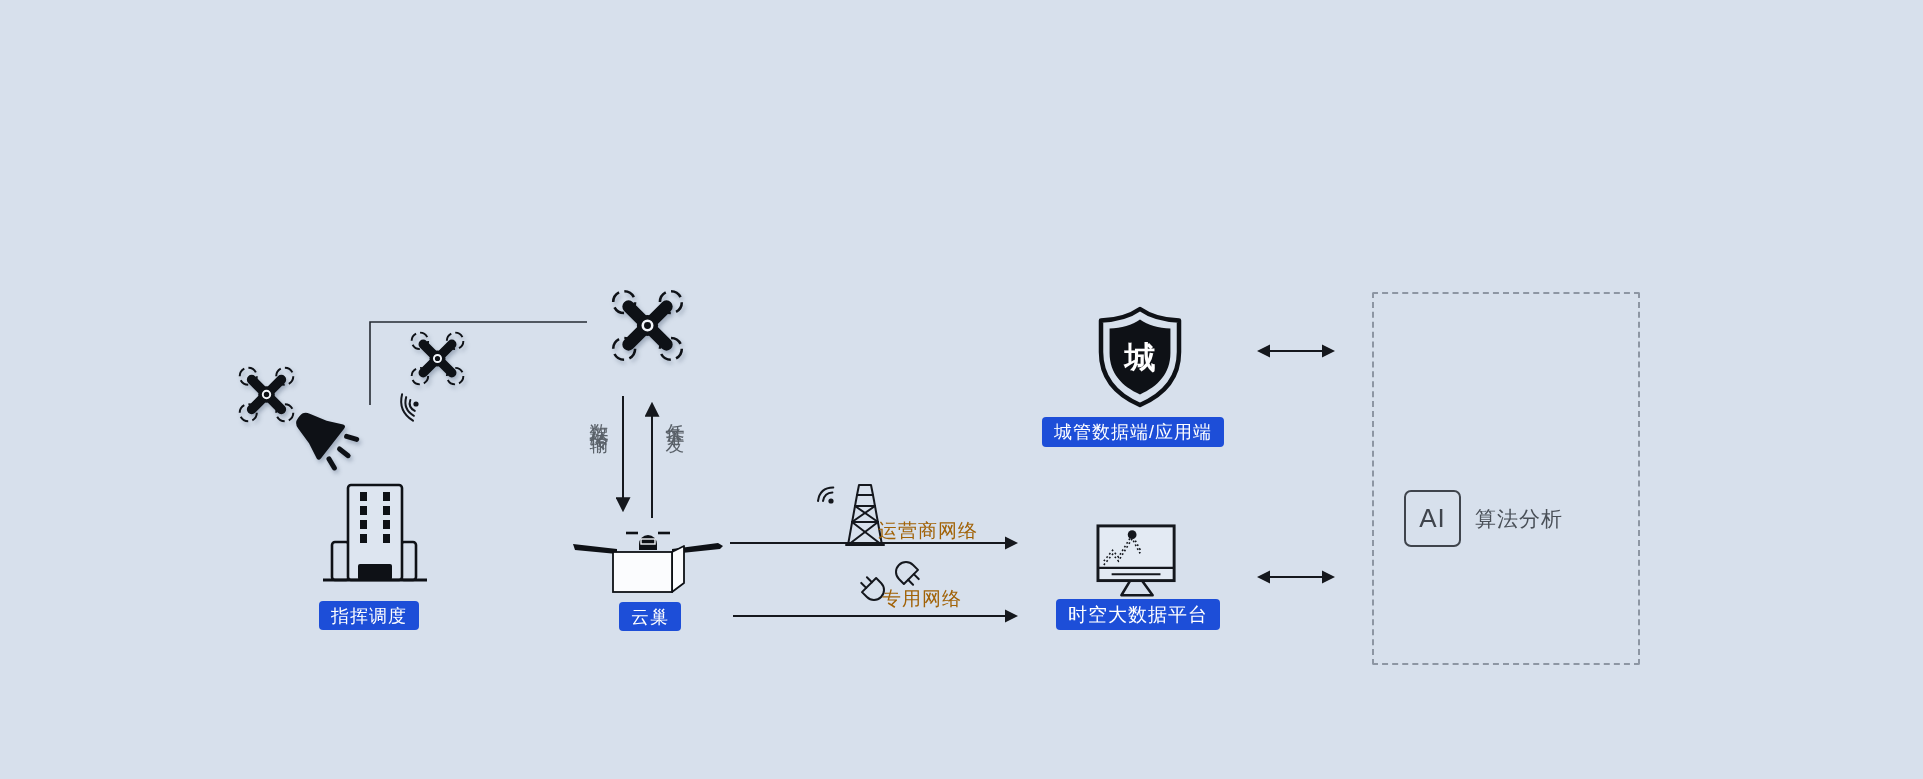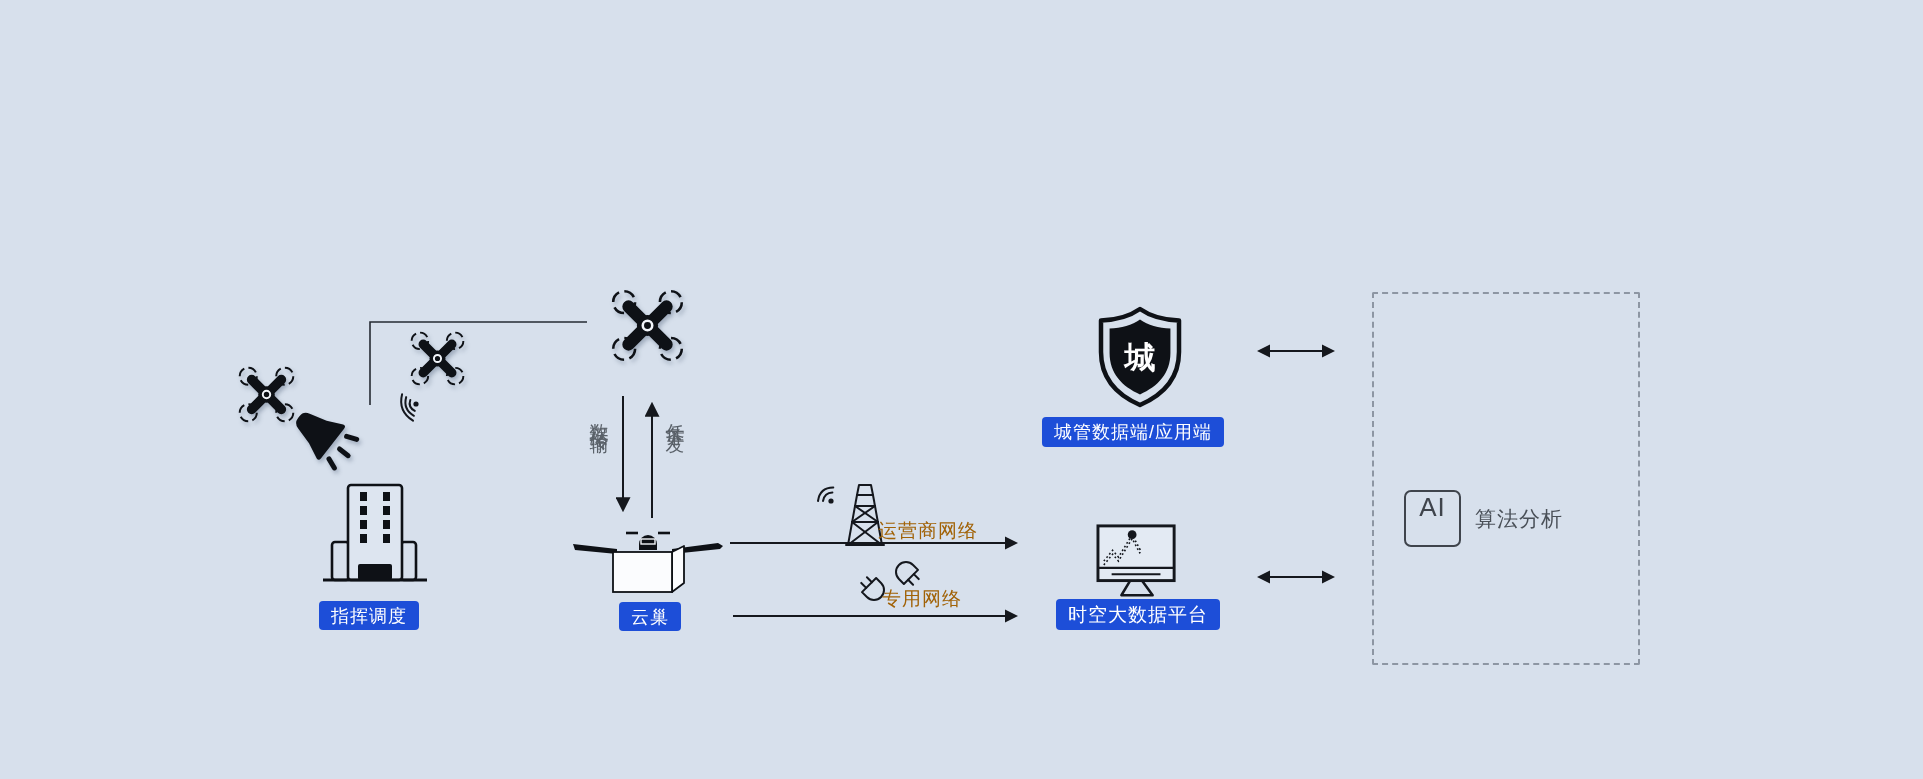--- a/index.html
+++ b/index.html
@@ -21,21 +21,21 @@
     color:#5a6169;font-size:19px;letter-spacing:4px;white-space:nowrap;
   }
   .netlabel{position:absolute;color:#a16207;font-size:19px;letter-spacing:1px;white-space:nowrap;}
   .panel{
     position:absolute;left:1372px;top:292px;width:268px;height:373px;
     border:2px dashed #8d96a3;box-sizing:border-box;border-radius:2px;
   }
   .panel-item{position:absolute;left:30px;width:230px;height:57px;display:flex;align-items:center;}
   .icon-box{
     width:57px;height:57px;border:2px solid #3f444c;border-radius:7px;box-sizing:border-box;
-    display:flex;justify-content:center;flex:0 0 auto;
+    display:flex;align-items:center;justify-content:center;flex:0 0 auto;
   }
   .panel-label{margin-left:14px;color:#4a5058;font-size:21px;letter-spacing:1px;white-space:nowrap;}
   .ai-glyph{font-size:26px;color:#3f444c;letter-spacing:1px;font-weight:400;}
 </style>
 </head>
 <body>
 
 <div class="stage">
 
   <svg width="0" height="0" style="position:absolute" aria-hidden="true">

